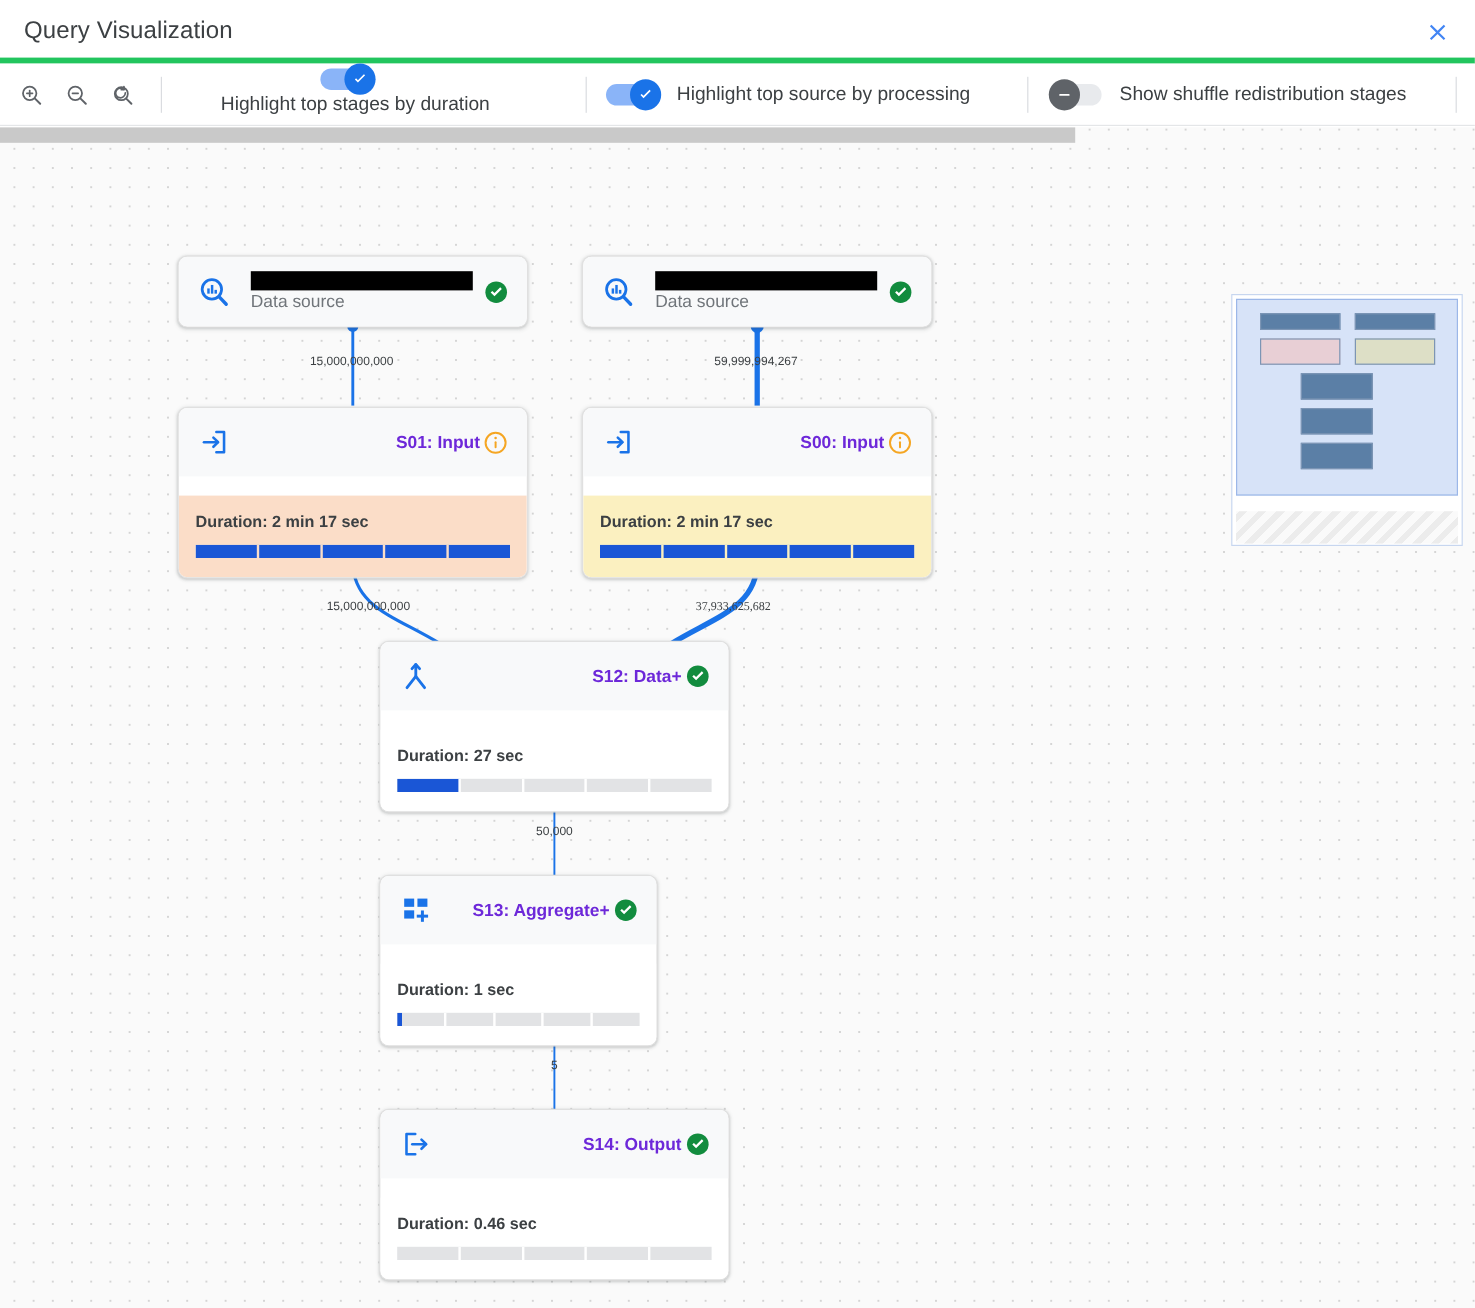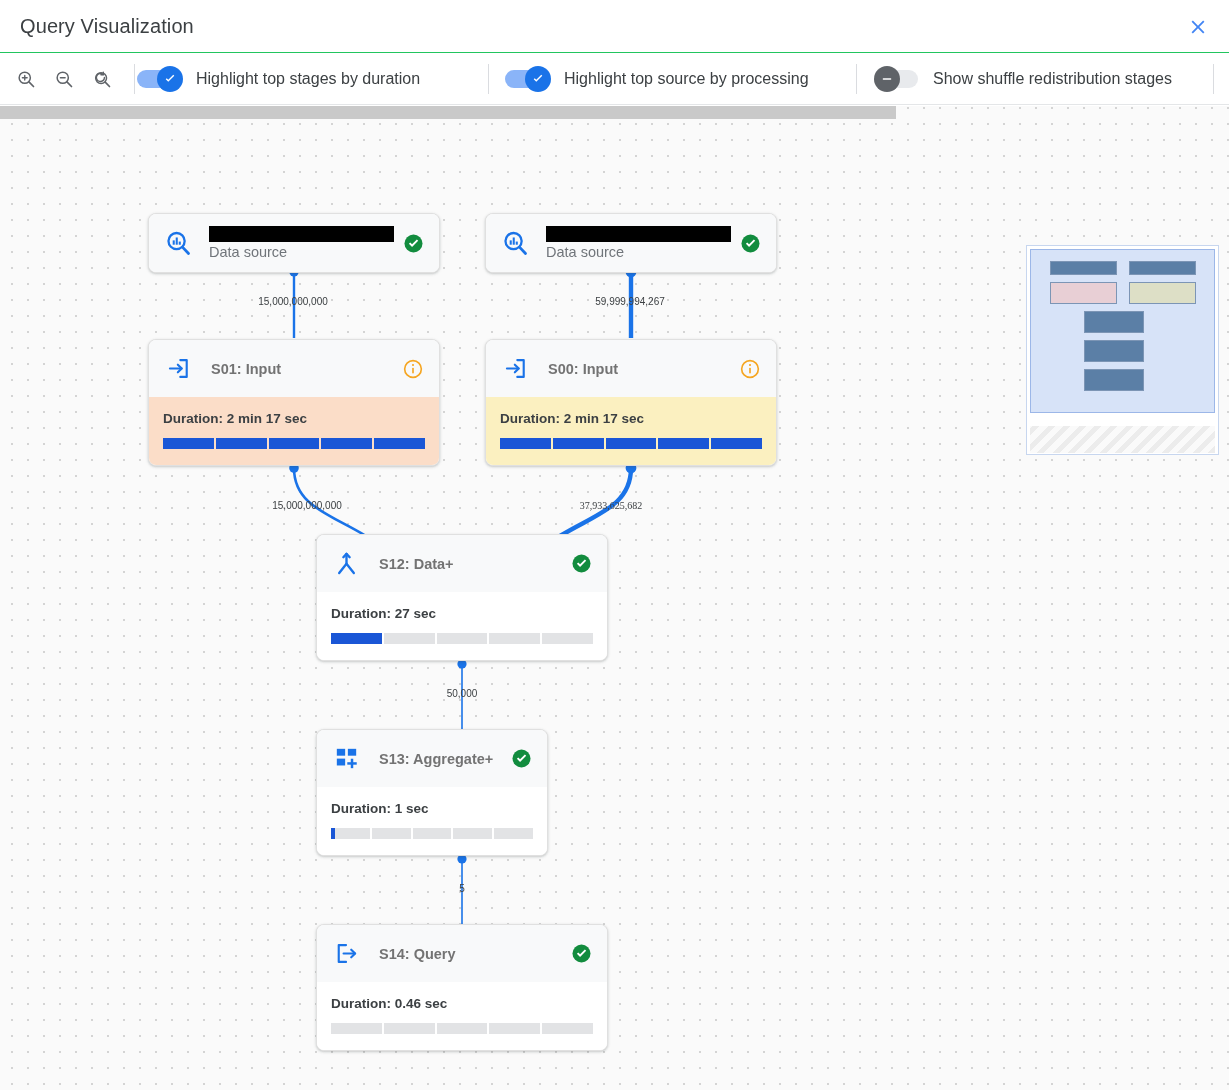--- a/index.html
+++ b/index.html
@@ -11,21 +11,21 @@
     background: #ffffff;
     font-family: "Liberation Sans", sans-serif;
     -webkit-font-smoothing: antialiased;
   }
 
   
   .header {
     position: absolute; left: 0; top: 0;
     width: 1229px; height: 53px;
     background: #ffffff;
-    border-bottom: 1px solid #22c55e;
+    border-bottom: 5px solid #22c55e;
   }
   .header-title {
     position: absolute; left: 20px; top: 15px;
     font-size: 20px; color: #3c4043; font-weight: 400;
     letter-spacing: 0.1px;
   }
   .close-btn {
     position: absolute; right: 14px; top: 10px;
     width: 34px; height: 34px;
     display: flex; align-items: center; justify-content: center;
@@ -127,36 +127,36 @@
     display: flex; align-items: center;
     height: 57px;
     padding: 0 13px 0 14px;
     background: #f8f9fa;
   }
   .node-icon { width: 30px; flex: 0 0 30px; display: flex; align-items: center; justify-content: center; }
   .node-icon svg { display: block; }
   .node-title {
     flex: 1 1 auto;
     margin-left: 18px;
-    font-size: 14.5px; font-weight: bold; color: #737373;
-    white-space: nowrap; overflow: hidden;
+    font-size: 14.5px; font-weight: bold; color: #6d28d9;
+    white-space: nowrap; overflow: hidden; text-align: right;
   }
   .node-status { width: 26px; flex: 0 0 26px; display: flex; align-items: center; justify-content: center; }
   .node-status svg { display: block; }
 
   
   .node.datasource .node-head { height: 58px; align-items: center; }
   .ds-textwrap { flex: 1 1 auto; margin-left: 16px; }
   .ds-redacted {
     height: 16px; background: #000000; width: 185px;
     margin-bottom: 2px;
   }
   .ds-sub { font-size: 14.5px; color: #70757a; line-height: 17px; }
 
-  .node-body { padding: 14px 14px 16px 14px; background: #ffffff; }
+  .node-body { padding: 14px 14px 16px 14px; background: #ffffff; margin-top: 16px; }
   .node-body.peach { background: #fbddc8; }
   .node-body.yellow { background: #fbf0c0; }
   .duration-text {
     font-size: 13.5px; font-weight: bold; color: #3c4043;
     margin-bottom: 12px;
   }
   .bar {
     position: relative;
     height: 11px;
     width: 100%;
@@ -250,21 +250,21 @@
           <line x1="15.1" y1="15.1" x2="20" y2="20" stroke="#5f6368" stroke-width="1.9" stroke-linecap="round"></line>
           <path d="M12.6 6.2a4.6 4.6 0 1 0 1.6 3.4" fill="none" stroke="#5f6368" stroke-width="1.6" stroke-linecap="round"></path>
           <path d="M12.9 3.6l0.2 2.9-2.9 0.1" fill="none" stroke="#5f6368" stroke-width="1.6" stroke-linecap="round" stroke-linejoin="round"></path>
         </svg>
       </span>
     </div>
   </div>
 
   <div class="tb-sep" style="left:134px;"></div>
 
-  <div class="toggle-item" style="left:137px;">
+  <div class="toggle-item" style="left:171px;flex-direction:column;">
     <div class="switch on">
       <div class="track"></div>
       <div class="knob">
         <span>
           <svg width="16" height="16" viewBox="0 0 24 24">
             <path d="M9.4 16.2l-3.8-3.8 1.5-1.5 2.3 2.3 7.5-7.5 1.5 1.5z" fill="#ffffff"></path>
           </svg>
         </span>
       </div>
     </div>
@@ -520,21 +520,21 @@
 
   <div class="node" style="left:316px; top:818px; width:292px;">
     <div class="node-head">
       <div class="node-icon">
         <svg width="27" height="27" viewBox="0 0 24 24">
           <path d="M11.6 4.5H5.1V19.5H11.6" fill="none" stroke="#1a73e8" stroke-width="1.9" stroke-linecap="round" stroke-linejoin="round"></path>
           <line x1="9.4" y1="12" x2="19.4" y2="12" stroke="#1a73e8" stroke-width="1.9" stroke-linecap="round"></line>
           <path d="M16.2 8.6L19.7 12l-3.5 3.4" fill="none" stroke="#1a73e8" stroke-width="1.9" stroke-linecap="round" stroke-linejoin="round"></path>
         </svg>
       </div>
-      <div class="node-title">S14: Query</div>
+      <div class="node-title">S14: Output</div>
       <div class="node-status">
         <svg width="23" height="23" viewBox="0 0 24 24">
           <circle cx="12" cy="12" r="9.4" fill="#128c3e"></circle>
           <path d="M10.5 15.6l-3.3-3.3 1.4-1.4 1.9 1.9 5-5 1.4 1.4z" fill="#ffffff"></path>
         </svg>
       </div>
     </div>
     <div class="node-body white">
       <div class="duration-text">Duration: 0.46 sec</div>
       <div class="bar">

